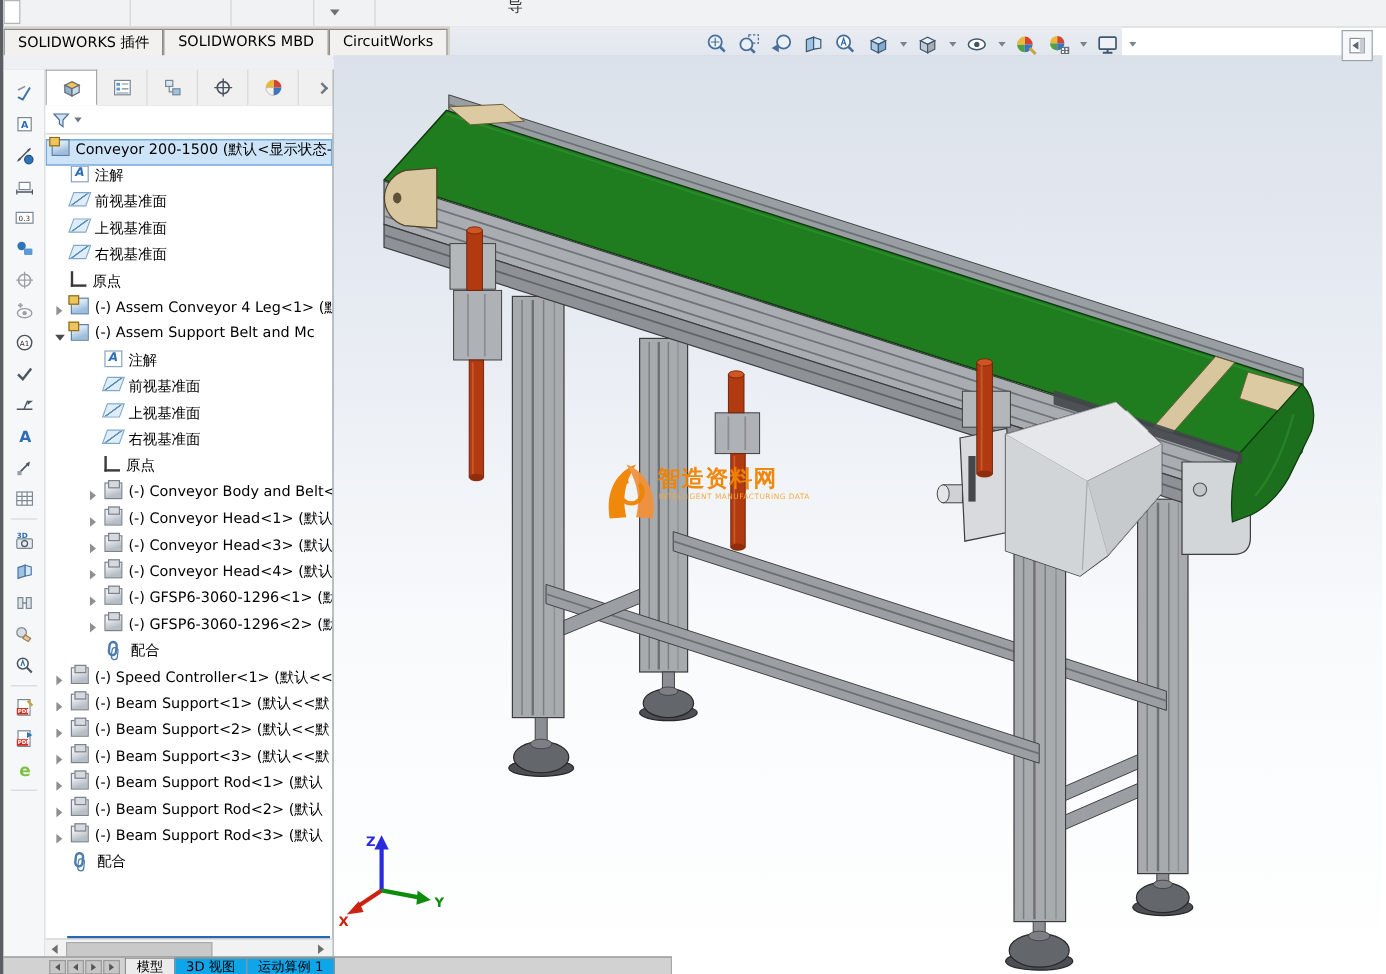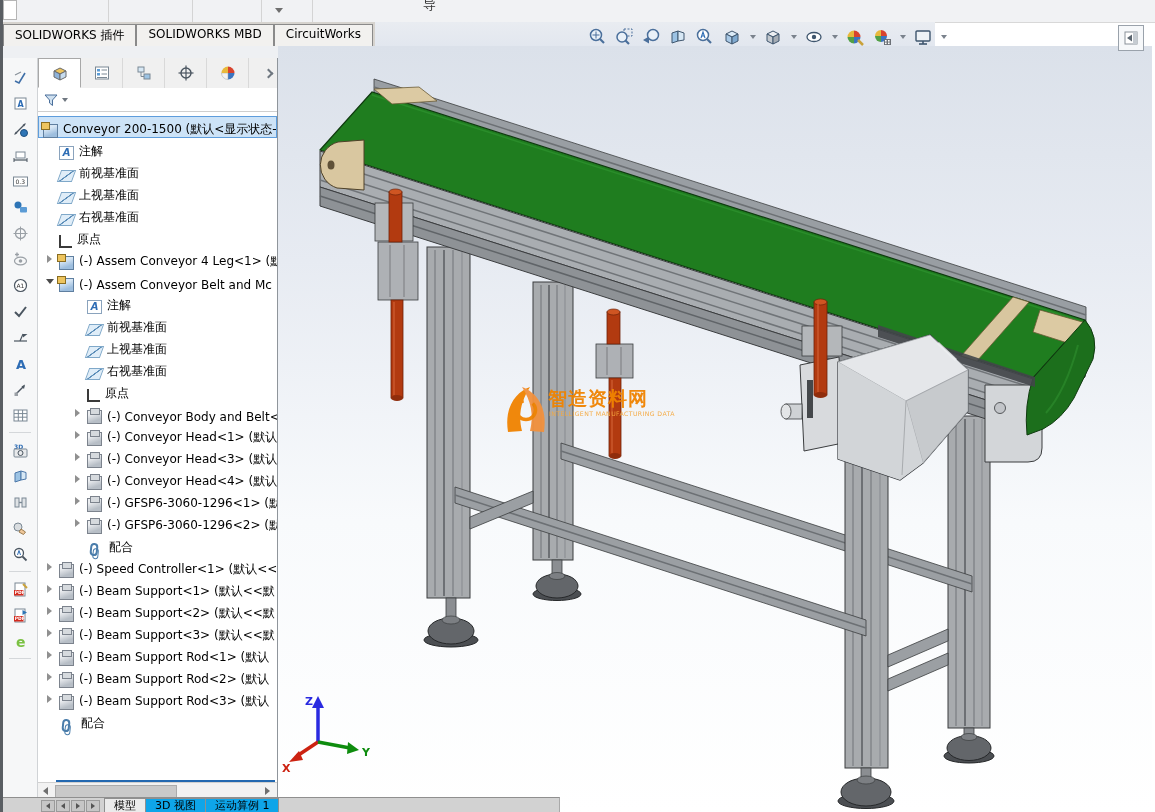--- a/index.html
+++ b/index.html
@@ -30,21 +30,21 @@
   .lsep{width:22px;height:1px;background:#d4d7da;margin:4px 0;flex:none}
   
   #panel{left:38px;top:58px;width:240px;height:739px;background:#fff;border-right:1px solid #8f959b;box-sizing:border-box}
   #ptabs{position:absolute;left:0;top:0;width:100%;height:30px;background:#f0f0f0;border-bottom:1px solid #b9b9b9;display:flex;align-items:stretch}
   .ptab{width:41px;display:flex;align-items:center;justify-content:center;border-right:1px solid #d9d9d9}
   .ptab.active{background:#fff;border:1px solid #a8a8a8;border-bottom:1px solid #fff}
   .pmore{margin-left:auto;width:18px;display:flex;align-items:center;justify-content:center}
   .pmore::before{content:"";width:5px;height:5px;border-top:2px solid #6f7780;border-right:2px solid #6f7780;transform:rotate(45deg)}
   #filterRow{position:absolute;left:0;top:30px;width:100%;height:24px;border-bottom:1px solid #cfcfcf;display:flex;align-items:center;padding-left:5px;box-sizing:border-box;background:#fff}
   #tree{position:absolute;left:0;top:56px;width:100%;height:664px;overflow:hidden;padding-top:2px;box-sizing:border-box}
-  .trow{display:flex;align-items:flex-end;height:22px;padding-left:2px;white-space:nowrap}
+  .trow{display:flex;align-items:flex-start;height:22px;padding-left:2px;white-space:nowrap}
   .trow.l0{padding-left:5px}
   .trow.l2{padding-left:30px}
   .trow.sel{background:#cde3f7;outline:1px solid #5e9ddc;outline-offset:-1px}
   .car,.sp{width:19px;flex:none;display:flex;align-items:center;justify-content:center;height:100%}
   .car.r::before{content:"";border-left:5px solid #909090;border-top:4px solid transparent;border-bottom:4px solid transparent}
   .car.d::before{content:"";border-top:5px solid #4a4a4a;border-left:4px solid transparent;border-right:4px solid transparent}
   .tic{width:15px;height:14px;margin-right:5px;flex:none;position:relative;box-sizing:border-box}
   .tic.asmroot,.tic.asm{background:linear-gradient(160deg,#d8e7f5 30%,#9dbede 75%);border:1px solid #5f7fa0}
   .tic.asmroot::after,.tic.asm::after{content:"";position:absolute;left:-3px;top:-3px;width:7px;height:6px;background:#edc45e;border:1px solid #8a6d20}
   .tic.part{background:linear-gradient(160deg,#eceef1 25%,#b7bec6 75%);border:1px solid #7c838d}
@@ -610,21 +610,21 @@
           <span class="tlb">原点</span>
         </div>
       <div class="trow l1">
           <span class="car r"></span>
           <span class="tic asm"></span>
           <span class="tlb">(-) Assem Conveyor 4 Leg&lt;1&gt; (默</span>
         </div>
       <div class="trow l1">
           <span class="car d"></span>
           <span class="tic asm"></span>
-          <span class="tlb">(-) Assem Conveyor Belt and Mc</span>
+          <span class="tlb">(-) Assem Support Belt and Mc</span>
         </div>
       <div class="trow l2">
           <span class="sp"></span>
           <span class="tic ann">
             <i>A</i>
           </span>
           <span class="tlb">注解</span>
         </div>
       <div class="trow l2">
           <span class="sp"></span>

